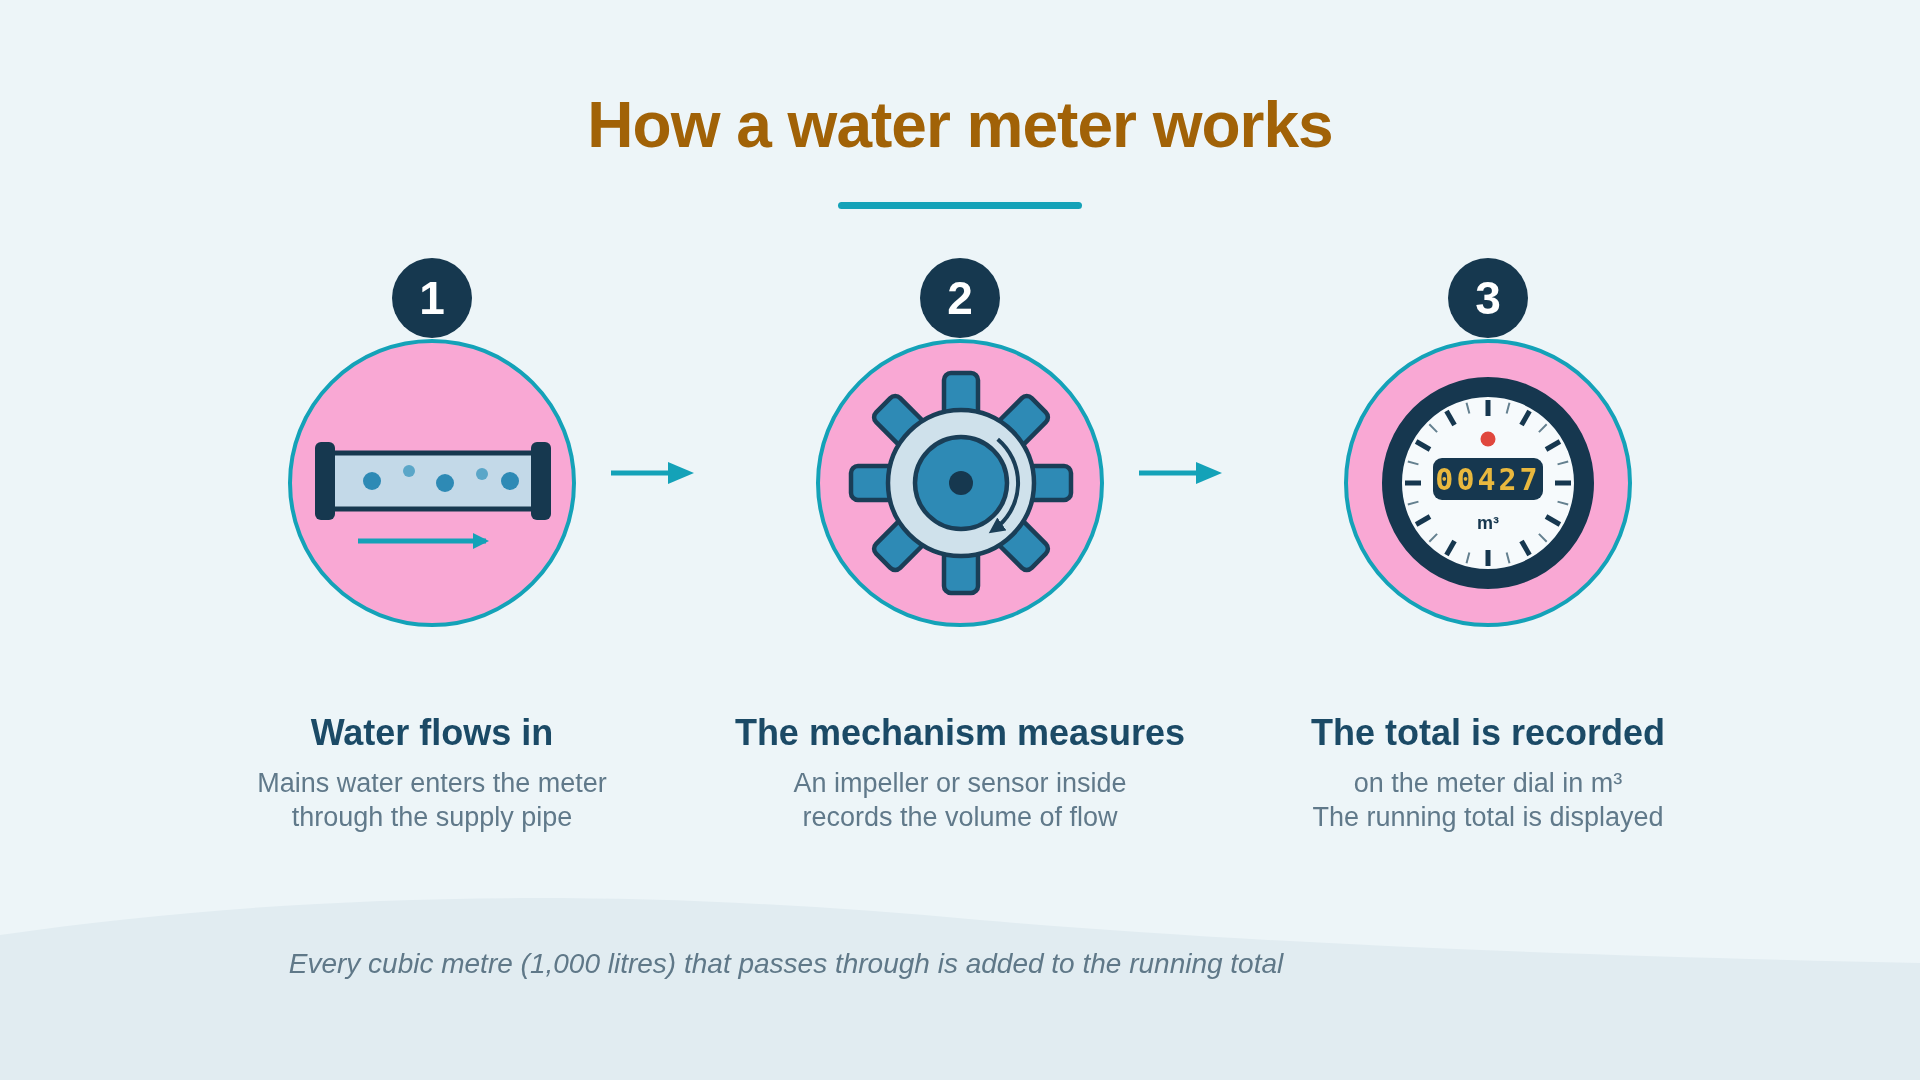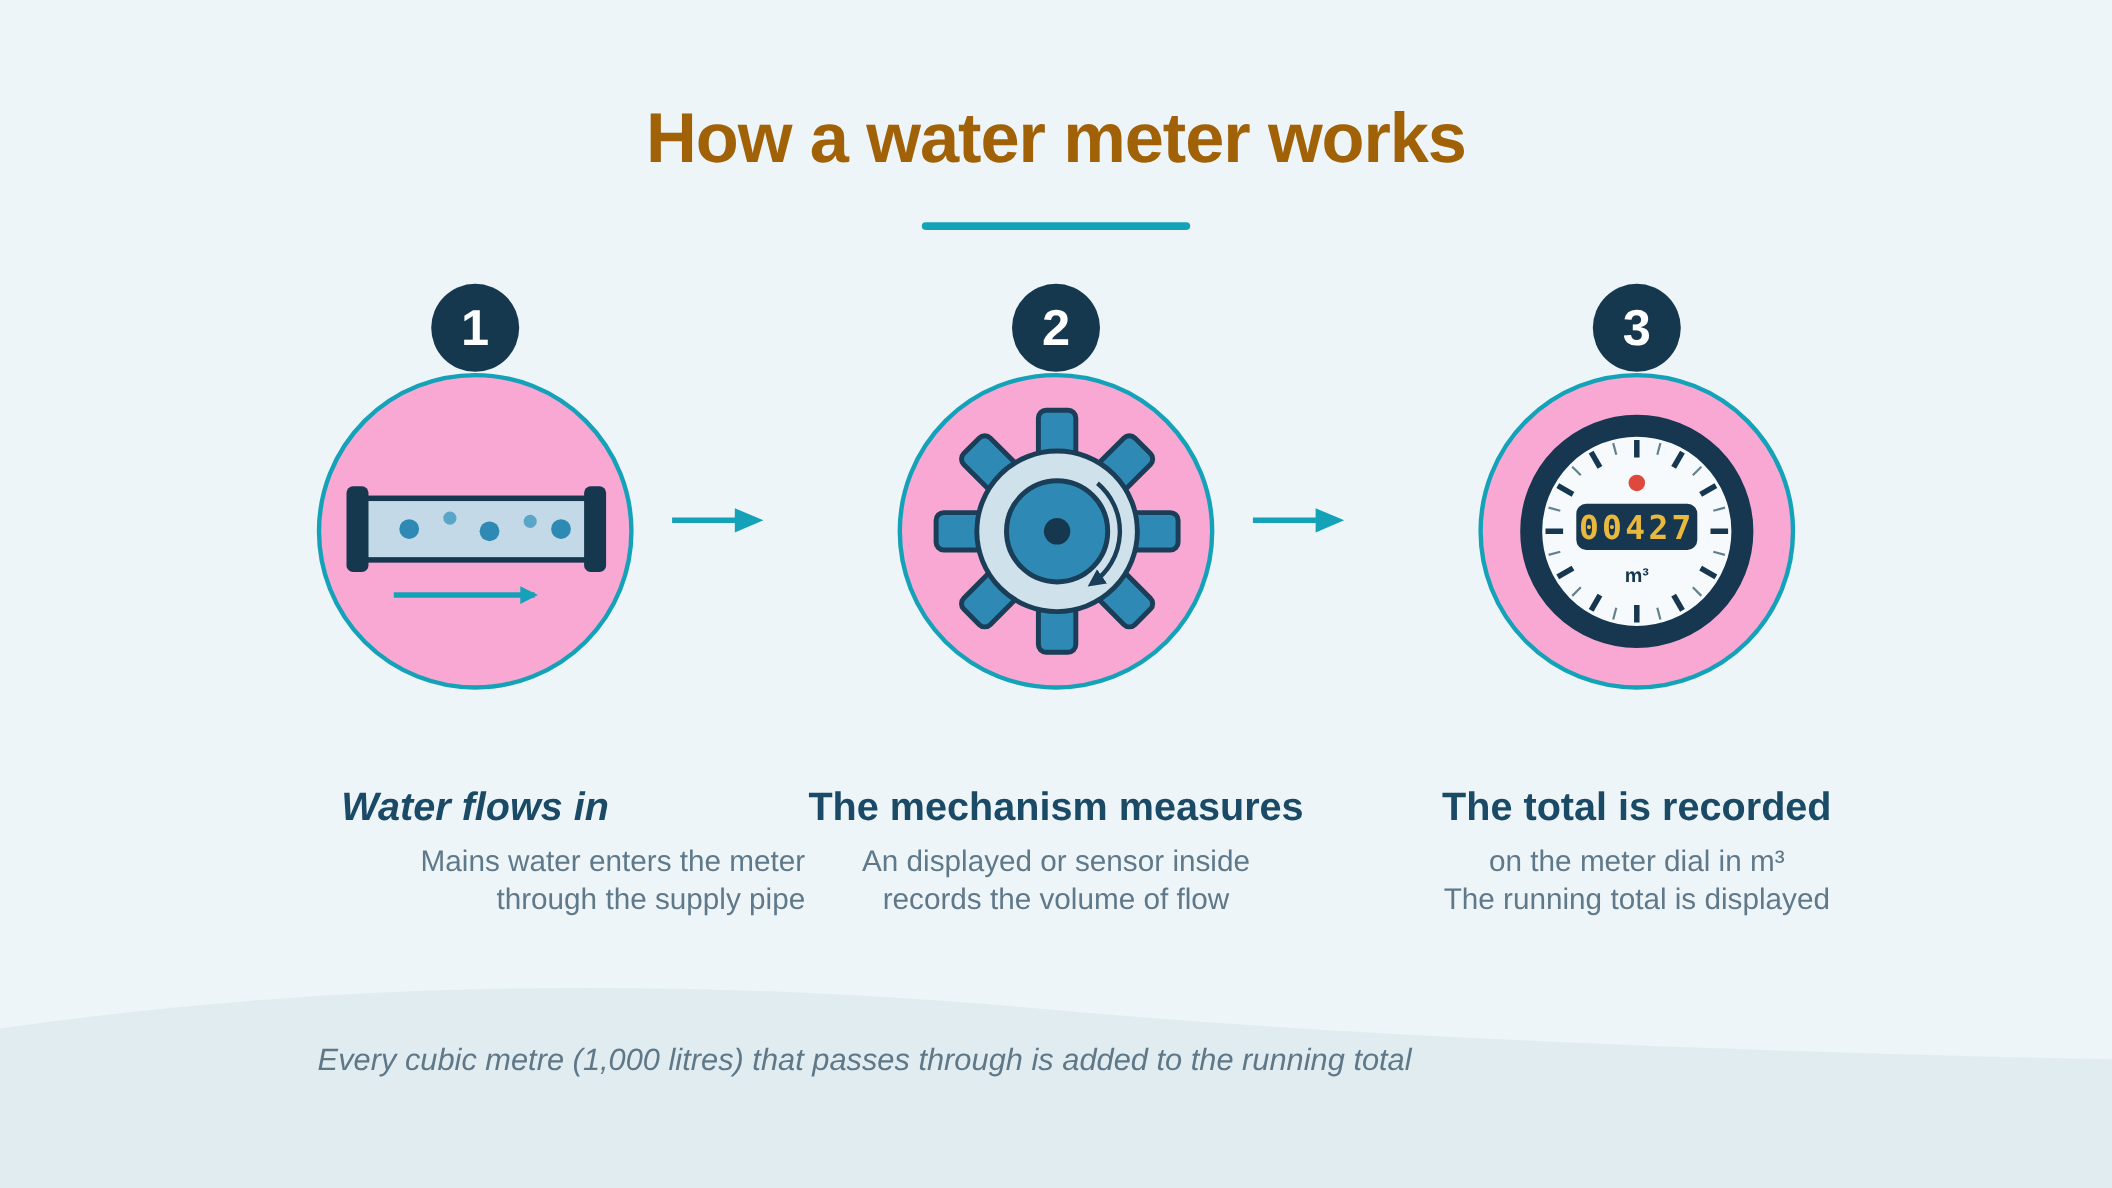--- a/index.html
+++ b/index.html
@@ -155,29 +155,29 @@
           <line x1="110.50" y1="85.98" x2="102.50" y2="72.12" stroke="#16374f" stroke-width="5"></line>
           <line x1="125.37" y1="74.45" x2="122.52" y2="63.83" stroke="#64808f" stroke-width="2"></line>
         </g>
       <circle cx="144" cy="100" r="7.5" fill="#e0473d"></circle>
       <rect x="89" y="119" width="110" height="42" rx="9" fill="#16374f"></rect>
       <text x="144" y="151" text-anchor="middle" font-family="DejaVu Sans Mono, monospace" font-size="30" font-weight="bold" letter-spacing="3" fill="#e9b83e">00427</text>
       <text x="144" y="190" text-anchor="middle" font-family="Liberation Sans, sans-serif" font-size="18" font-weight="bold" fill="#16374f">m³</text>
     </svg>
   </div>
 
-  <h2 class="step-heading" style="left:132px;font-style:italic;">Water flows in</h2>
-  <div class="step-desc" style="left:132px;text-align:right;">
+  <h2 class="step-heading" style="left:132px;">Water flows in</h2>
+  <div class="step-desc" style="left:132px;">
     <div>Mains water enters the meter</div>
     <div>through the supply pipe</div>
   </div>
 
   <h2 class="step-heading" style="left:660px;">The mechanism measures</h2>
   <div class="step-desc" style="left:660px;">
-    <div>An displayed or sensor inside</div>
+    <div>An impeller or sensor inside</div>
     <div>records the volume of flow</div>
   </div>
 
   <h2 class="step-heading" style="left:1188px;">The total is recorded</h2>
   <div class="step-desc" style="left:1188px;">
     <div>on the meter dial in m³</div>
     <div>The running total is displayed</div>
   </div>
 
   <div class="caption">Every cubic metre (1,000 litres) that passes through is added to the running total</div>

